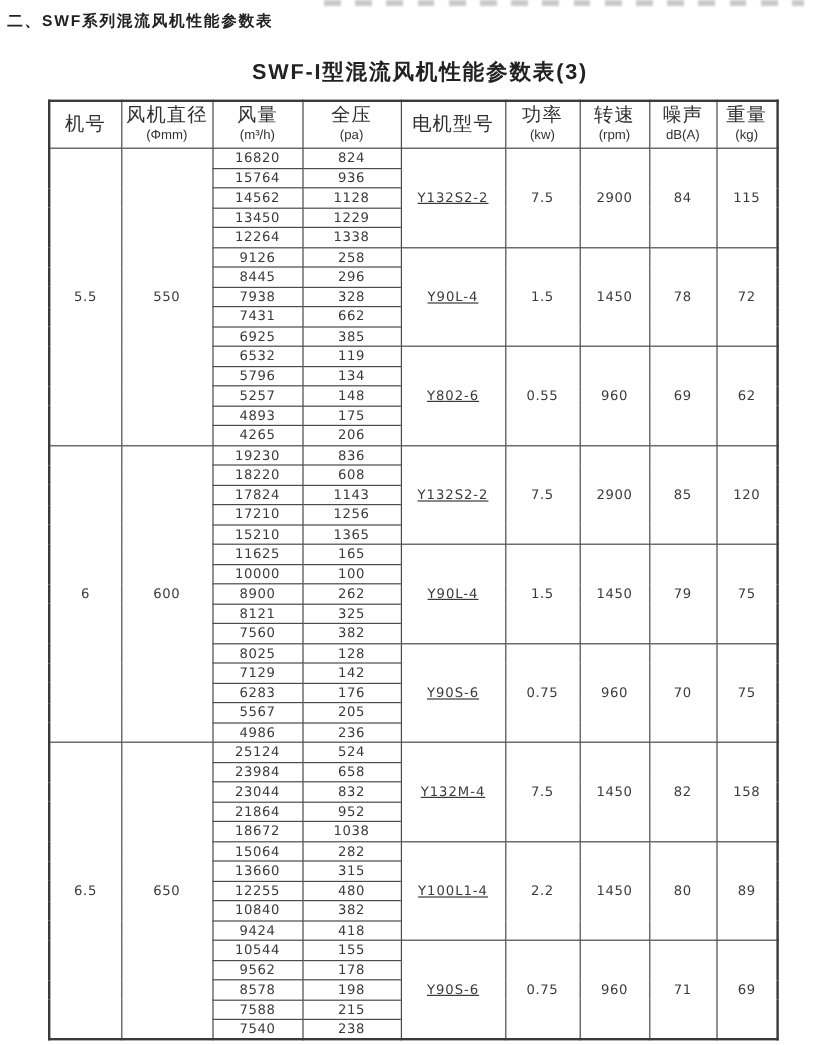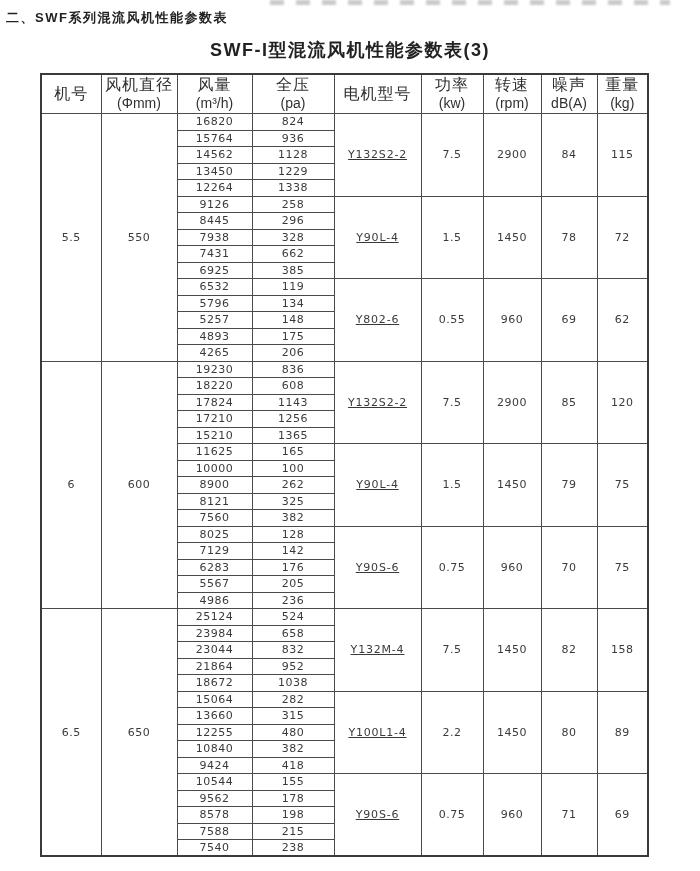--- a/index.html
+++ b/index.html
@@ -12,35 +12,35 @@
     position:absolute;top:0;left:270px;width:400px;height:5px;
     background:repeating-linear-gradient(90deg,#8a8a8a 0 14px,transparent 14px 26px);
     opacity:.45;filter:blur(1px);
   }
   .page-title{
     font-size:13px;font-weight:bold;letter-spacing:1.5px;
     padding:9px 0 0 6px;color:#222;
   }
   .table-subtitle{
     font-size:18px;font-weight:bold;letter-spacing:1.5px;
-    text-align:center;margin-top:11px;color:#222;
+    text-align:center;margin-top:21px;color:#222;
   }
   table.perf{
     border-collapse:collapse;table-layout:fixed;
     width:607px;margin:11px 0 0 40px;
     border:2px solid #3a3a3a;
   }
   .perf th,.perf td{
     border:1px solid #4a4a4a;
     text-align:center;vertical-align:middle;
     padding:0;font-weight:normal;
   }
   .perf thead th{height:38px;line-height:1.25;color:#303030;}
   .perf thead .hline1{display:block;font-size:16px;letter-spacing:1px;}
-  .perf thead .hline2{display:block;font-size:14px;letter-spacing:0;}
+  .perf thead .hline2{display:block;font-size:11px;letter-spacing:0;}
   .perf tbody tr{height:16.5px;}
   .perf tbody td{
     font-size:11px;letter-spacing:.5px;color:#3a3a3a;
     font-family:"DejaVu Sans","Liberation Sans",sans-serif;
   }
   .perf td.cell-motor{letter-spacing:.8px;text-decoration:underline;}
 </style>
 </head>
 <body>
 

